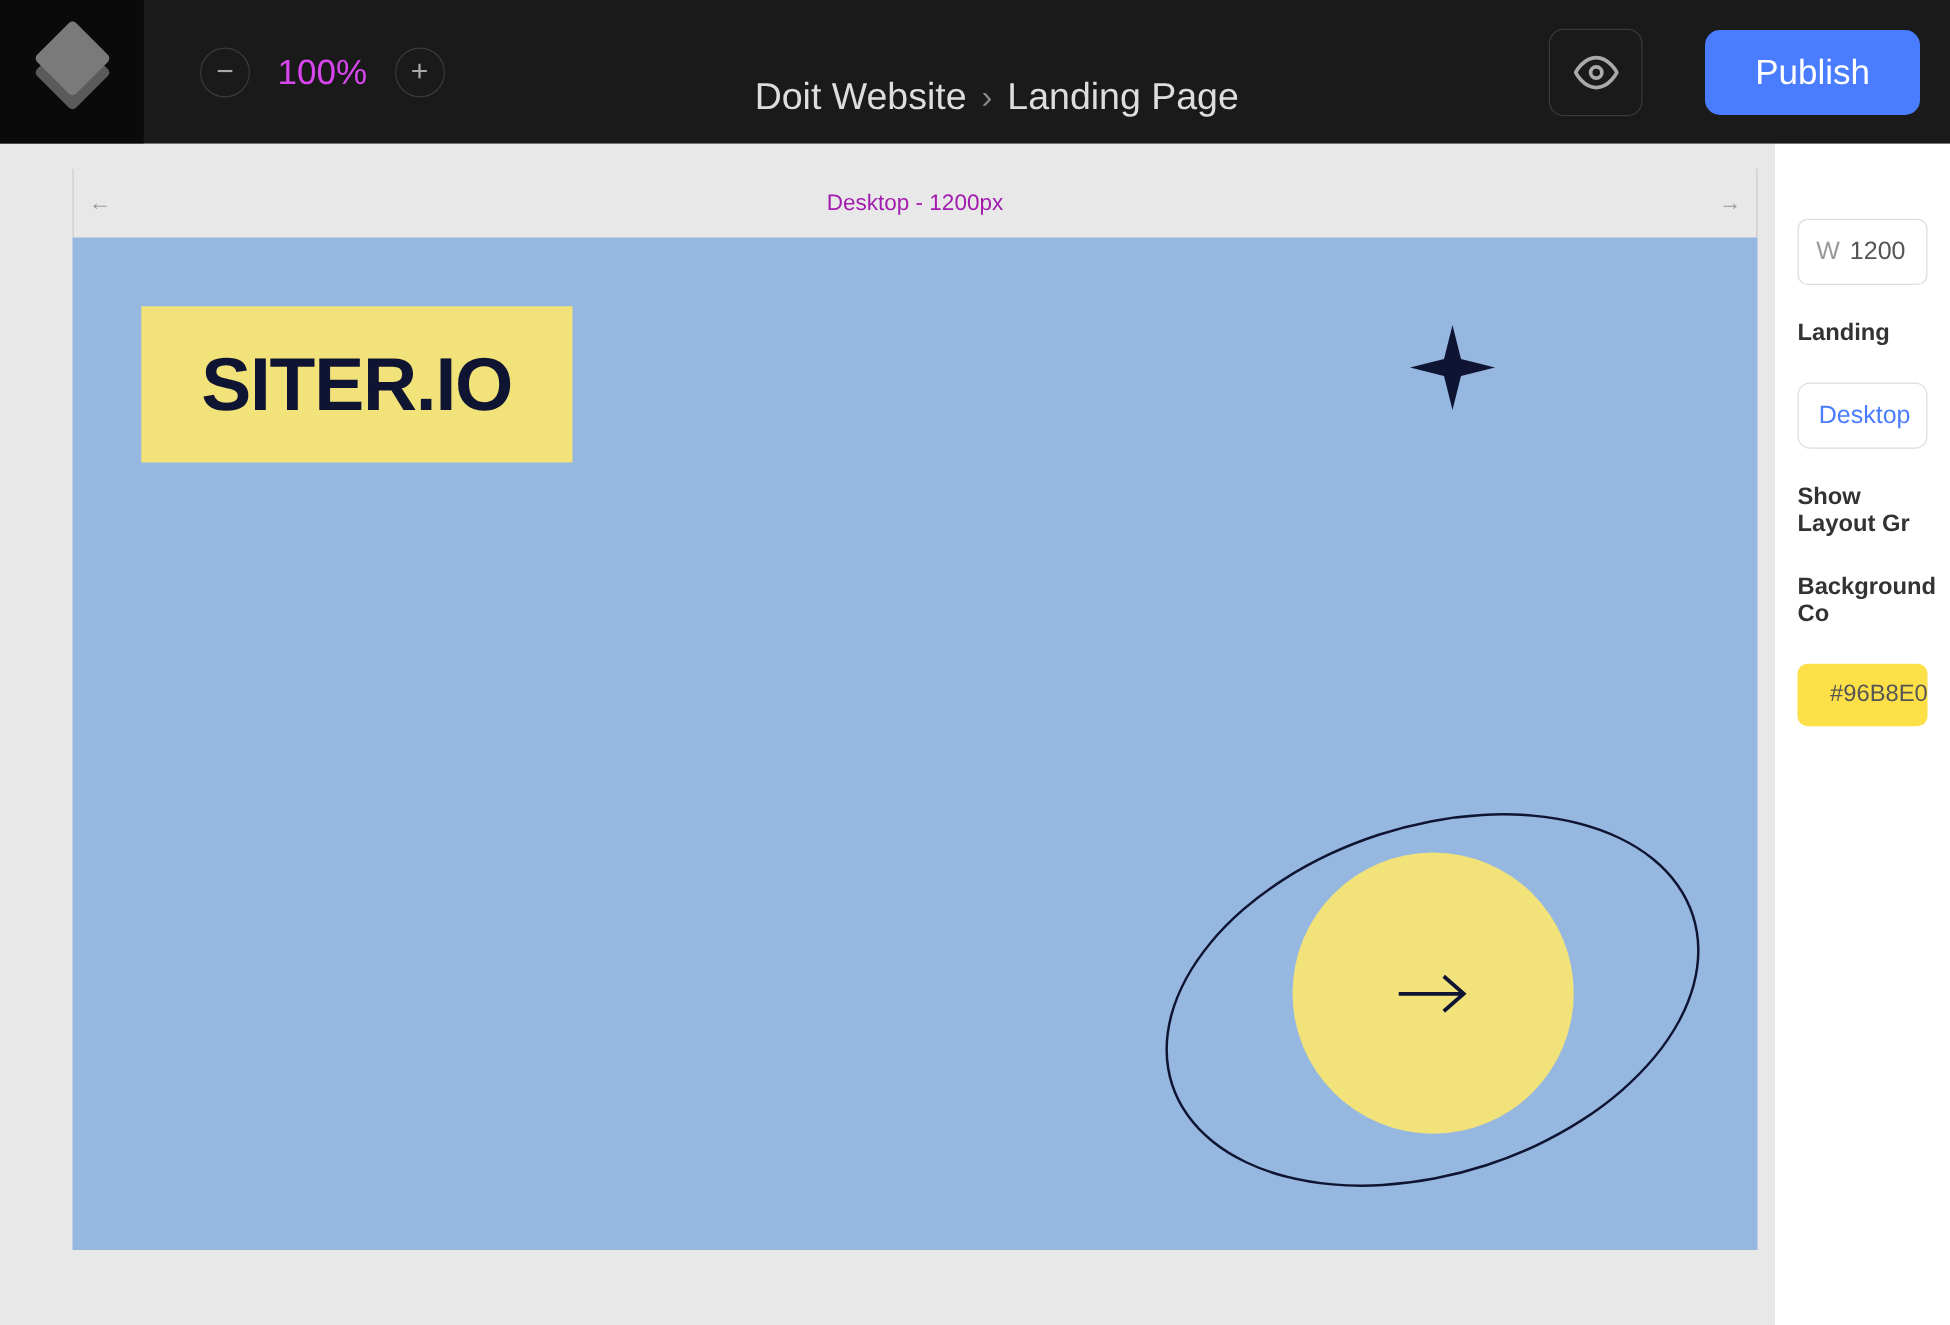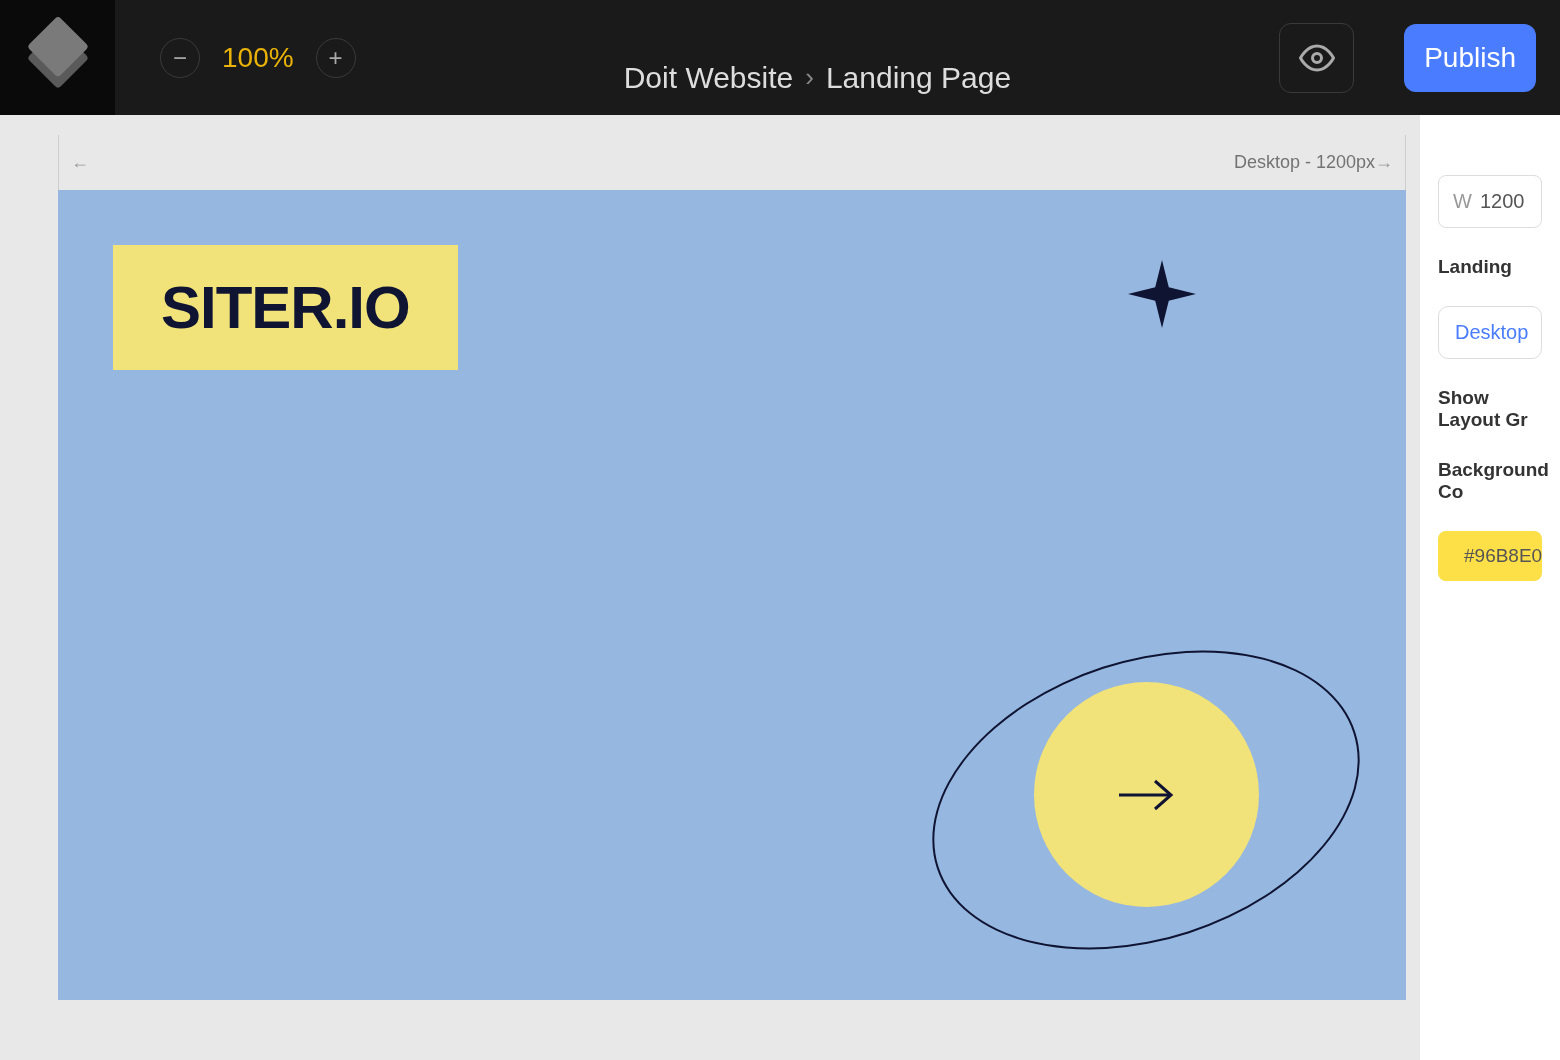--- a/index.html
+++ b/index.html
@@ -60,21 +60,21 @@
       border-radius: 50%;
       background: transparent;
       color: #aaa;
       font-size: 24px;
       display: flex;
       align-items: center;
       justify-content: center;
       cursor: pointer;
     }
     .zoom-value {
-      color: #eab308;
+      color: #d946ef;
       font-size: 28px;
       font-weight: 400;
     }
     .breadcrumb {
       flex: 1;
       display: flex;
       align-items: center;
       justify-content: center;
       gap: 12px;
       color: #ddd;
@@ -101,21 +101,21 @@
       justify-content: center;
       cursor: pointer;
     }
     .publish-btn {
       background: #4a7cff;
       color: #fff;
       border: none;
       border-radius: 12px;
       font-size: 28px;
       font-weight: 400;
-      padding: 18px 20px;
+      padding: 18px 40px;
       cursor: pointer;
       margin-left: 32px;
     }
     .main {
       display: flex;
       height: calc(1060px - 115px);
     }
     .canvas-area {
       width: 1420px;
       background: #e8e8e8;
@@ -129,22 +129,22 @@
       align-items: center;
       justify-content: space-between;
       border-left: 1px solid #ccc;
       border-right: 1px solid #ccc;
       padding: 0 12px;
       width: 1348px;
       margin-top: 20px;
     }
     .breakpoint-label {
       flex: 1;
-      text-align: right;
-      color: #737373;
+      text-align: center;
+      color: #a21caf;
       font-size: 18px;
     }
     .arrow-handle {
       color: #999;
       font-size: 18px;
     }
     .design-canvas {
       width: 1348px;
       height: 810px;
       background: #96b8e0;

